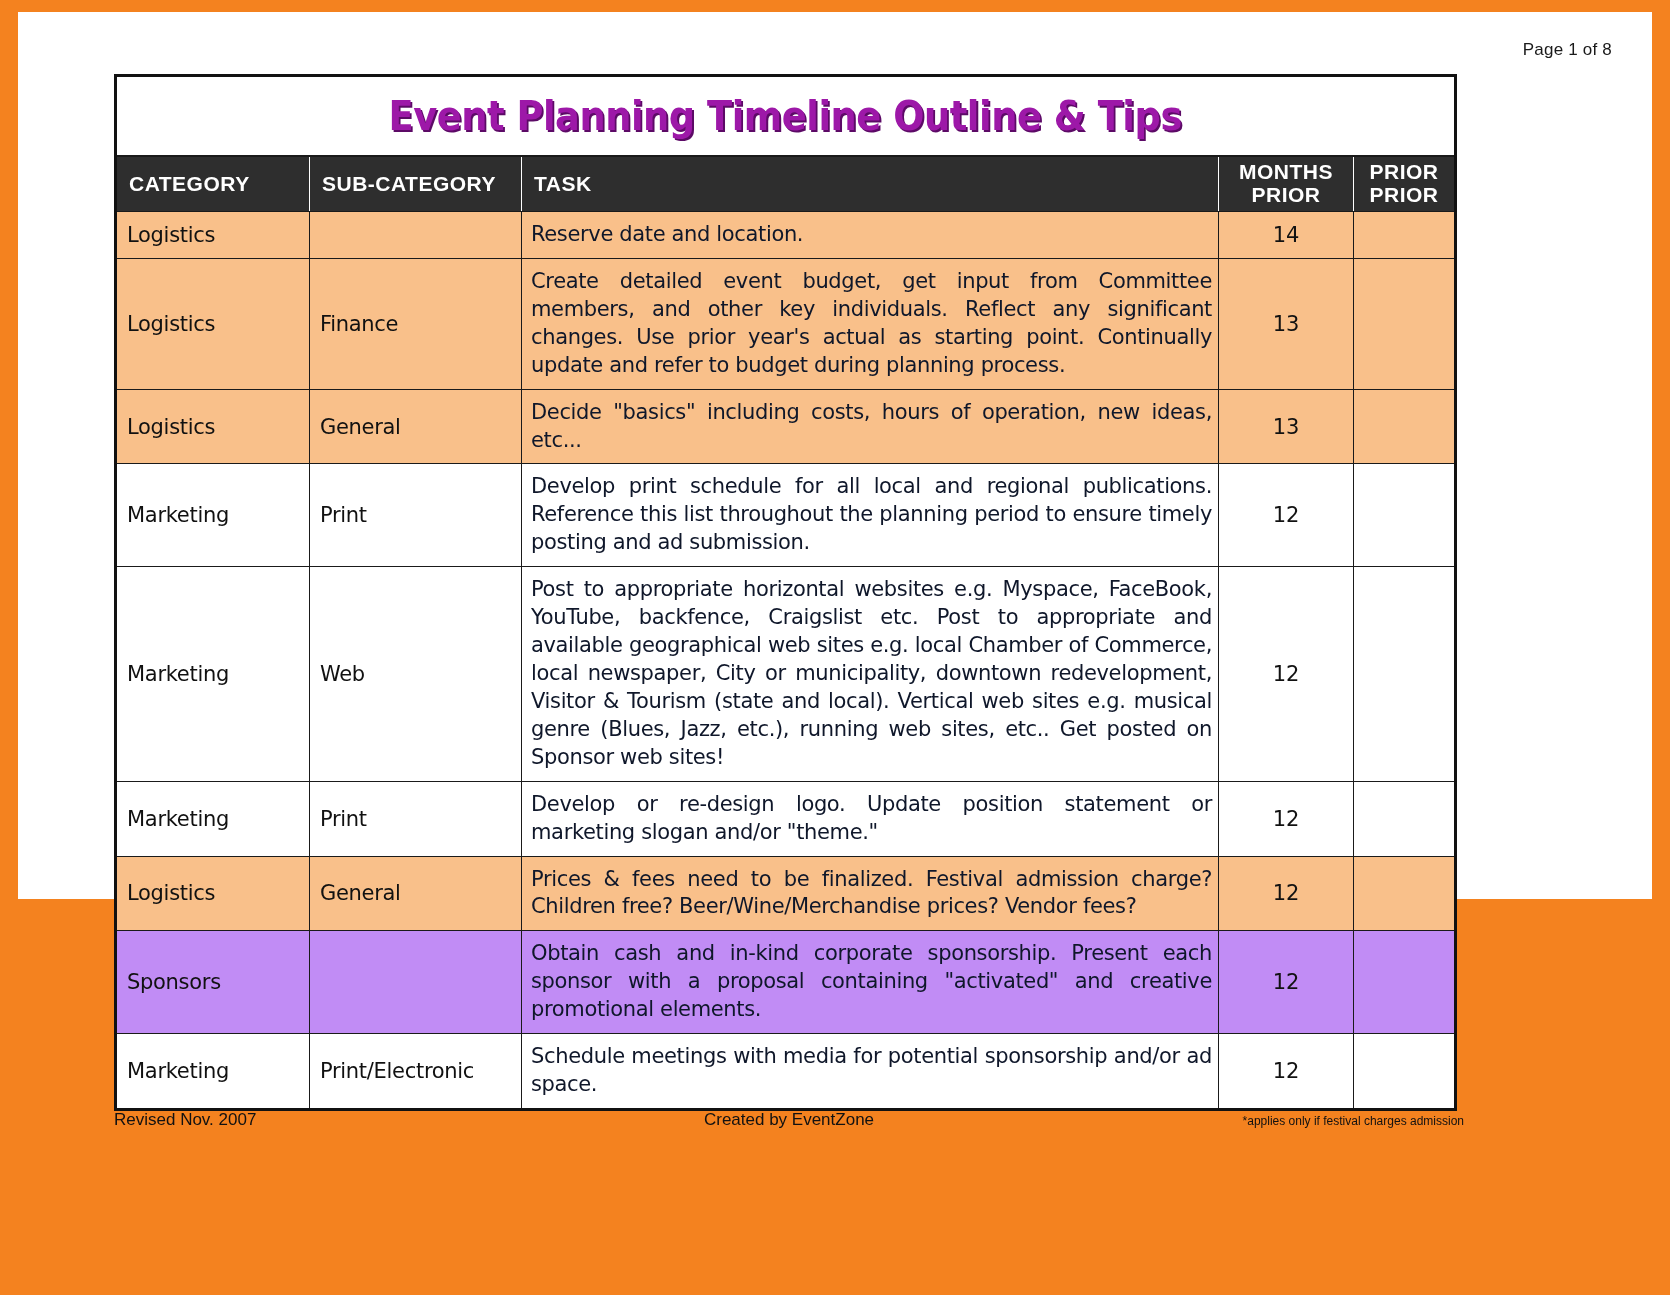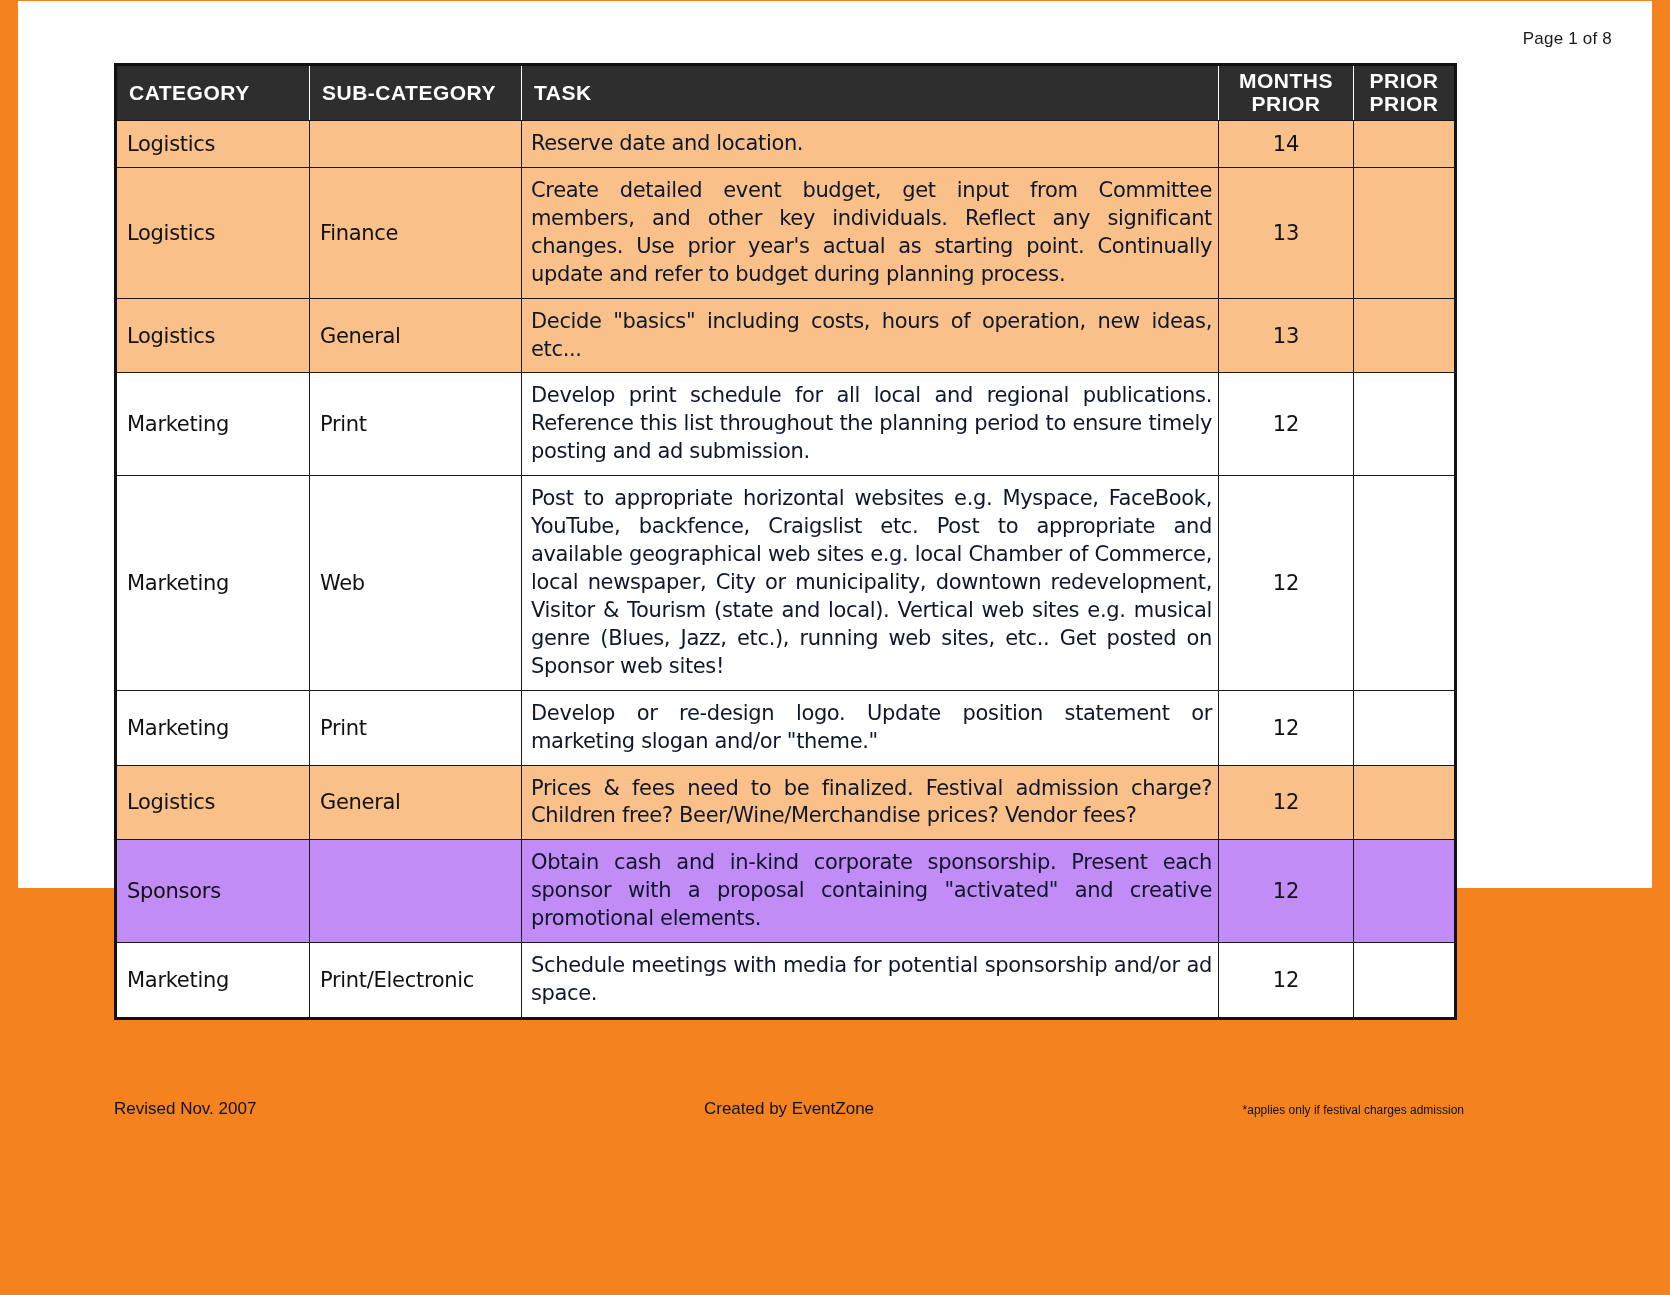--- a/index.html
+++ b/index.html
@@ -11,21 +11,21 @@
     height: 1295px;
     background: #f4821f;
     font-family: "Liberation Sans", sans-serif;
     overflow: hidden;
   }
 
   
   .page-frame {
     position: absolute;
     left: 18px;
-    top: 1px;
+    top: 12px;
     width: 1634px;
     height: 887px;
     background: #ffffff;
     box-sizing: border-box;
   }
 
   .page-header {
     position: absolute;
     top: 28px;
     right: 40px;
@@ -172,20 +172,25 @@
   <div class="doc">
     <table class="timeline">
       <colgroup>
         <col style="width:194px">
         <col style="width:212px">
         <col style="width:697px">
         <col style="width:135px">
         <col style="width:102px">
       </colgroup>
       <tbody id="table-body">
+        <tr>
+          <td class="title-cell" colspan="5">
+            <span class="doc-title">Event Planning Timeline Outline &amp; Tips</span>
+          </td>
+        </tr>
         <tr class="hdr-row">
           <td class="hdr-left">CATEGORY</td>
           <td class="hdr-left">SUB-CATEGORY</td>
           <td class="hdr-left">TASK</td>
           <td class="hdr-center">
             <span class="l1">MONTHS</span>
             <span class="l2">PRIOR</span>
           </td>
           <td class="hdr-center">
             <span class="l1">PRIOR</span>

